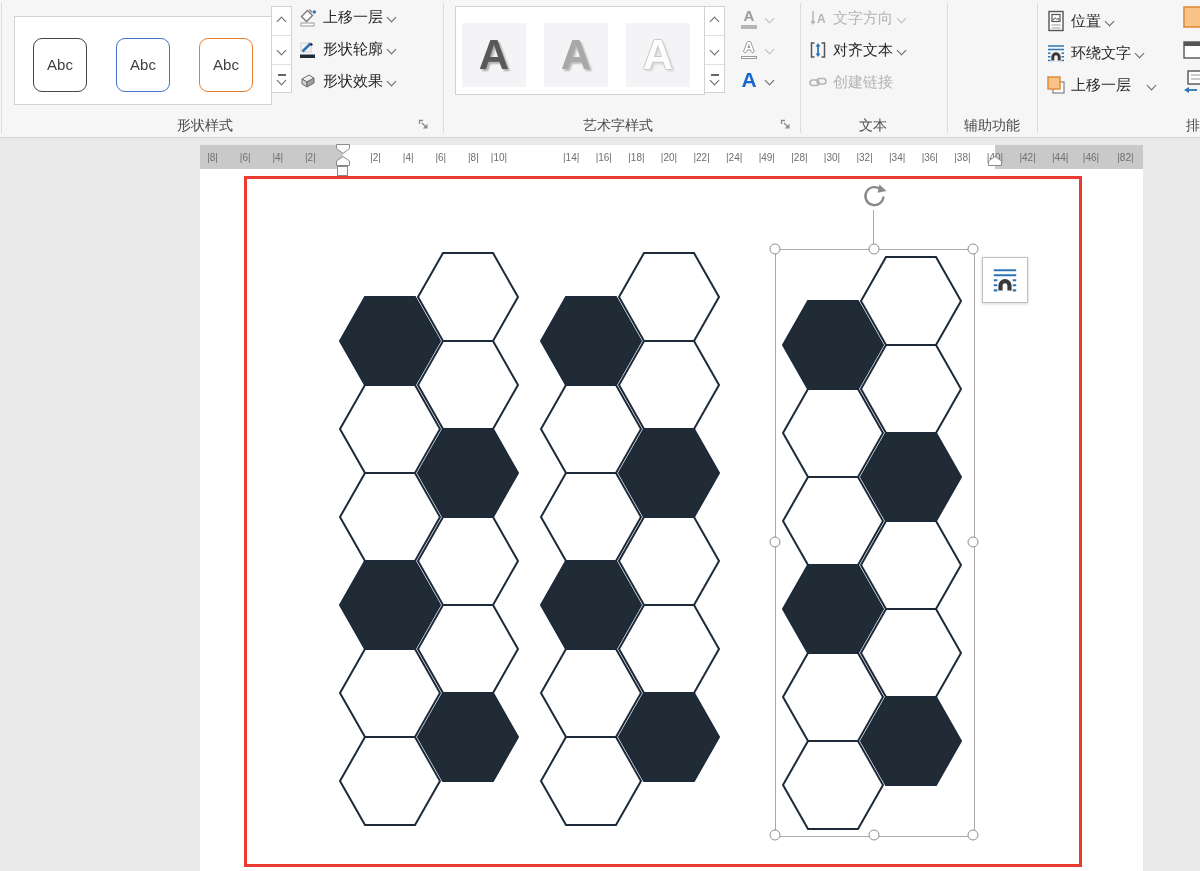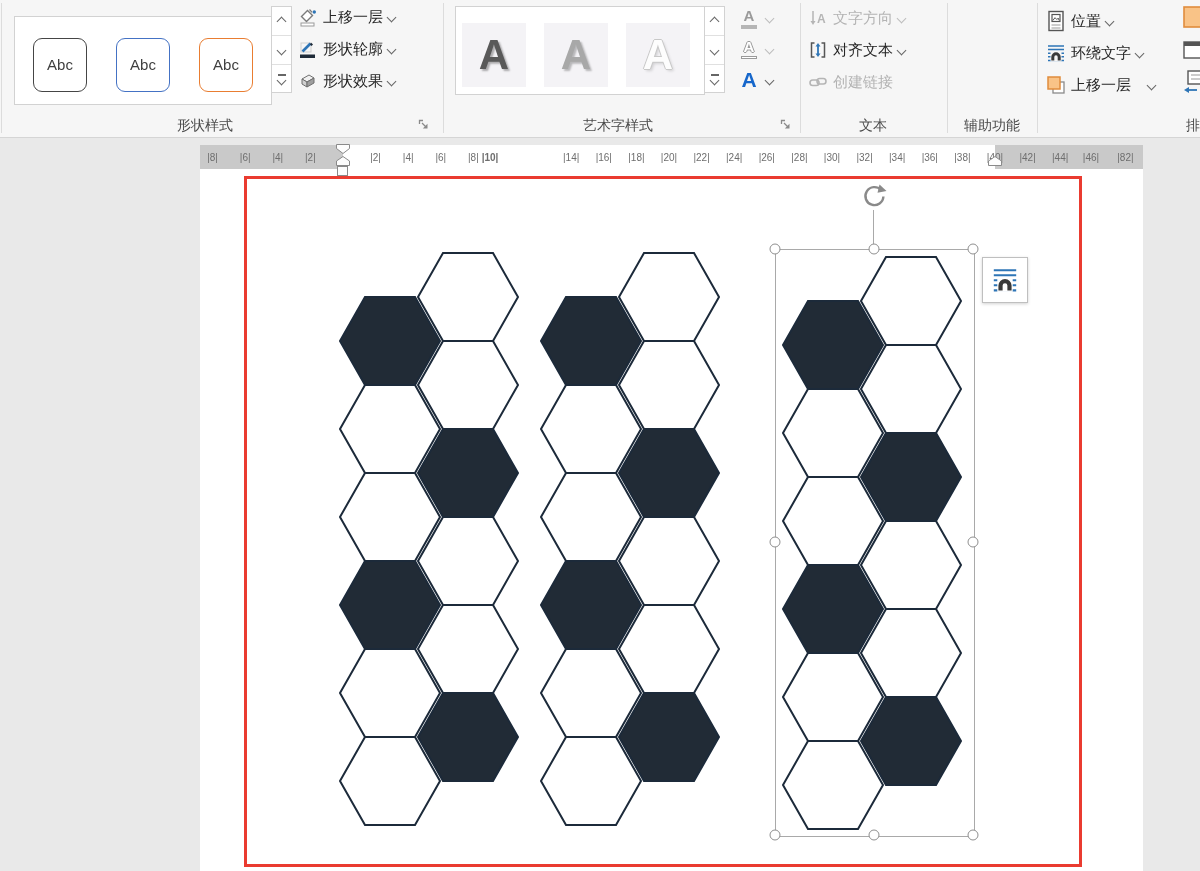--- a/index.html
+++ b/index.html
@@ -246,29 +246,29 @@
 <div id="ruler-band">
   <div id="ruler-white" style="left: 143px; width: 652px;"></div>
 <span class="rlabel" style="left: 12.6px;">|8|</span>
     <span class="rlabel" style="left: 45.2px;">|6|</span>
     <span class="rlabel" style="left: 77.8px;">|4|</span>
     <span class="rlabel" style="left: 110.4px;">|2|</span>
     <span class="rlabel" style="left: 175.6px;">|2|</span>
     <span class="rlabel" style="left: 208.2px;">|4|</span>
     <span class="rlabel" style="left: 240.8px;">|6|</span>
     <span class="rlabel" style="left: 273.4px;">|8|</span>
-    <span class="rlabel" style="left: 290px; font-weight: bold;">|10|</span>
+    <span class="rlabel" style="left: 299px;">|10|</span>
     <span class="rlabel" style="left: 338.6px; margin-top: 25px;">|12|</span>
     <span class="rlabel" style="left: 371.2px;">|14|</span>
     <span class="rlabel" style="left: 403.8px;">|16|</span>
     <span class="rlabel" style="left: 436.4px;">|18|</span>
     <span class="rlabel" style="left: 469px;">|20|</span>
     <span class="rlabel" style="left: 501.6px;">|22|</span>
     <span class="rlabel" style="left: 534.2px;">|24|</span>
-    <span class="rlabel" style="left: 566.8px;">|26|</span>
+    <span class="rlabel" style="left: 566.8px;">|49|</span>
     <span class="rlabel" style="left: 599.4px;">|28|</span>
     <span class="rlabel" style="left: 632px;">|30|</span>
     <span class="rlabel" style="left: 664.6px;">|32|</span>
     <span class="rlabel" style="left: 697.2px;">|34|</span>
     <span class="rlabel" style="left: 729.8px;">|36|</span>
     <span class="rlabel" style="left: 762.4px;">|38|</span>
     <span class="rlabel" style="left: 795px;">|40|</span>
     <span class="rlabel" style="left: 827.6px;">|42|</span>
     <span class="rlabel" style="left: 860.2px;">|44|</span>
     <span class="rlabel" style="left: 891px;">|46|</span>

